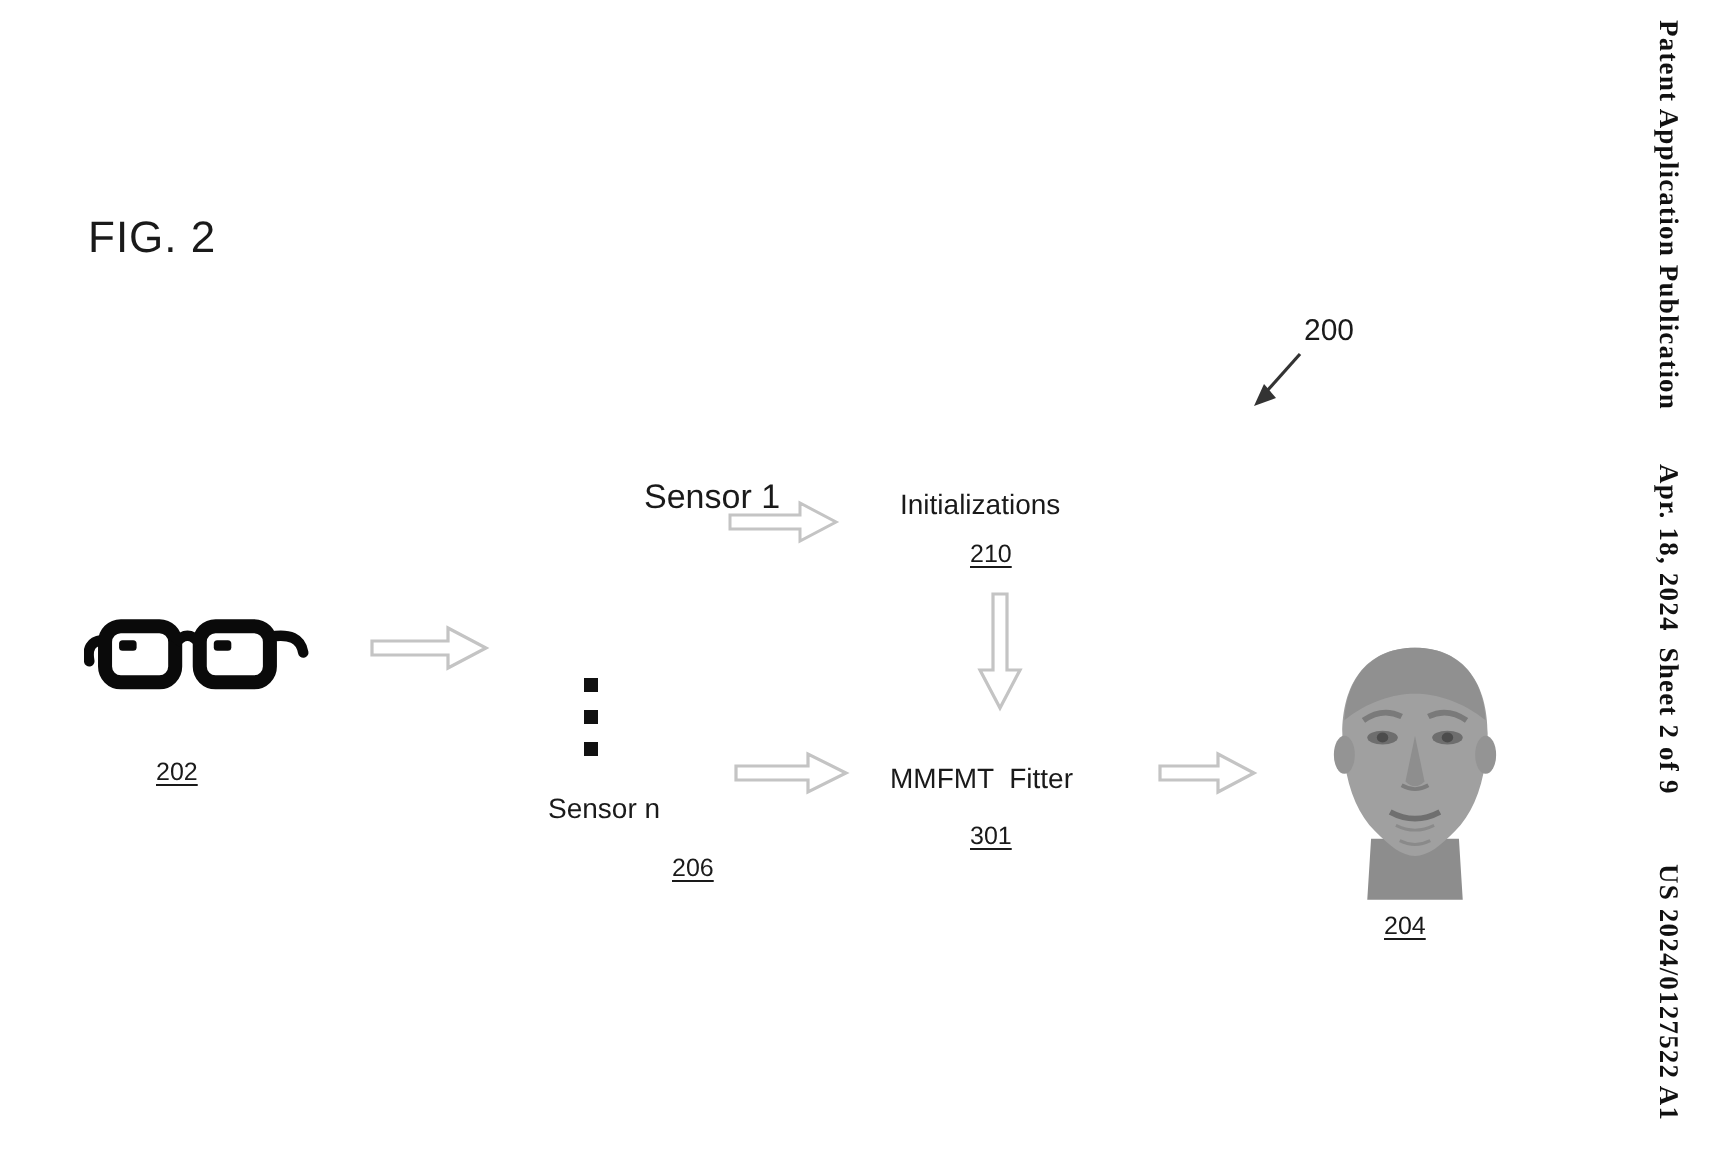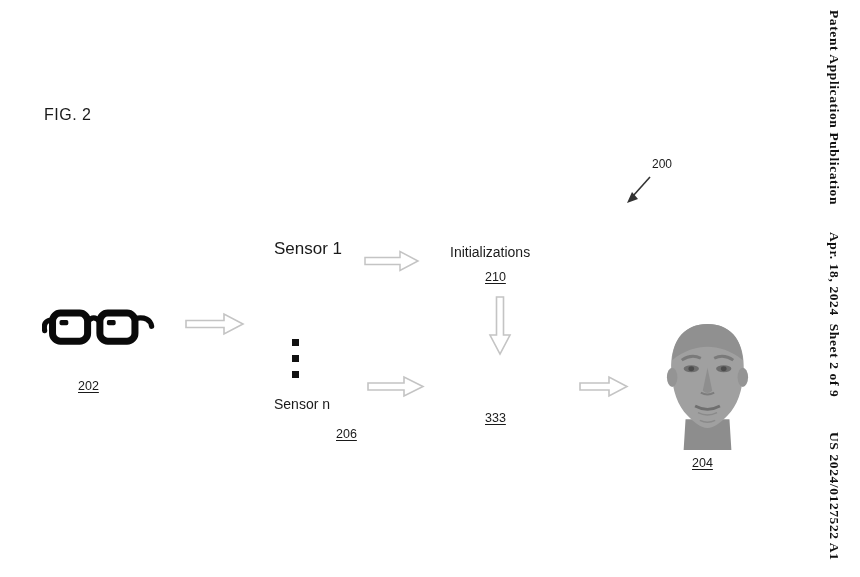--- a/index.html
+++ b/index.html
@@ -2,31 +2,31 @@
 <html><head>
 <meta charset="utf-8">
 <style>
   html,body { margin:0; padding:0; background:#e9e9e9; }
   .canvas {
     position:relative; width:860px; height:577px; background:#ffffff;
     font-family:"Liberation Sans", sans-serif; color:#1a1a1a; overflow:hidden;
     margin:0 auto;
   }
   .abs { position:absolute; }
-  .fig-label { font-size:16px; letter-spacing:0.5px; }
+  .fig-label { font-size:22px; letter-spacing:0.5px; }
   .node-label { font-size:14px; white-space:pre; }
   .ref { font-size:12.5px; text-decoration:underline; text-underline-offset:2px; }
-  .small-ref { font-size:12px; }
+  .small-ref { font-size:15px; }
   .vertical {
     writing-mode:vertical-rl;
     font-family:"Liberation Serif", serif;
     font-weight:bold; font-size:13.5px;
     white-space:pre; letter-spacing:0.6px; color:#111;
   }
-  .sensor-item { font-size:17px; line-height:32px; display:block; }
+  .sensor-item { font-size:17px; line-height:32px; display:block;margin-left:48px; }
   .dots { display:flex; flex-direction:column; gap:9px; }
   .dots span { width:7px; height:7px; background:#111; display:block; }
   svg { display:block; }
 </style>
 </head>
 <body>
 
 <div class="canvas">
 
   <div class="abs vertical" style="top:10px; right:18px;">Patent Application Publication</div>
@@ -89,21 +89,22 @@
       <path d="M9.5 2 L9.5 40 L3 40 L13 59 L23 40 L16.5 40 L16.5 2 Z" fill="#ffffff" stroke="#c4c4c4" stroke-width="1.6"></path>
     </svg>
   </div>
 
   <div class="abs" style="left:366px; top:374px;">
     <svg width="60" height="25" viewBox="0 0 60 25">
       <path d="M2 9 L38 9 L38 3 L57 12.5 L38 22 L38 16 L2 16 Z" fill="#ffffff" stroke="#c4c4c4" stroke-width="1.6"></path>
     </svg>
   </div>
 
-  <div class="abs ref" style="left:485px; top:411px;">333</div>
+  <div class="abs node-label" style="left:445px; top:381px;">MMFMT  Fitter</div>
+  <div class="abs ref" style="left:485px; top:411px;">301</div>
 
   <div class="abs" style="left:578px; top:374px;">
     <svg width="52" height="25" viewBox="0 0 52 25">
       <path d="M2 9 L31 9 L31 3 L49 12.5 L31 22 L31 16 L2 16 Z" fill="#ffffff" stroke="#c4c4c4" stroke-width="1.6"></path>
     </svg>
   </div>
 
   <div class="abs" style="left:655px; top:318px;">
     <svg width="105" height="134" viewBox="0 0 110 140">
       <path d="M32 106 L30 138 L80 138 L78 106 Z" fill="#8d8d8d"></path>

